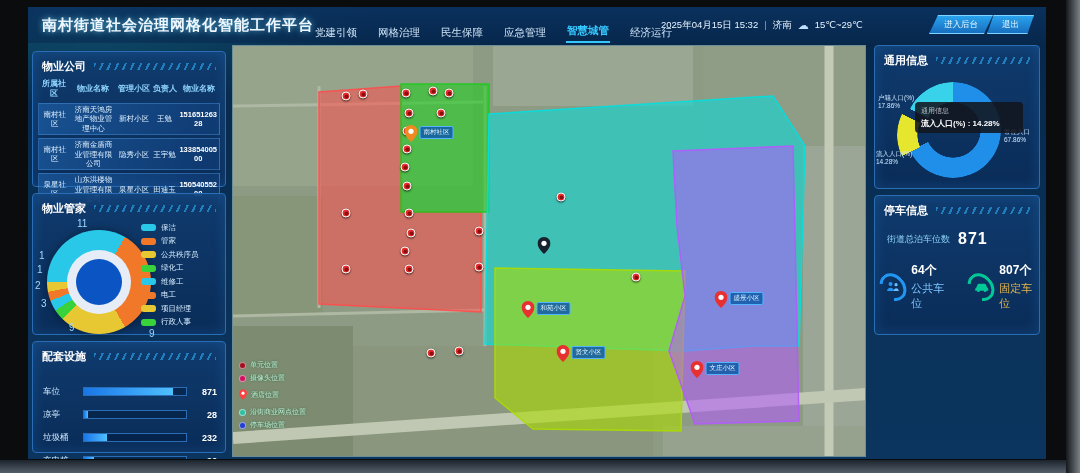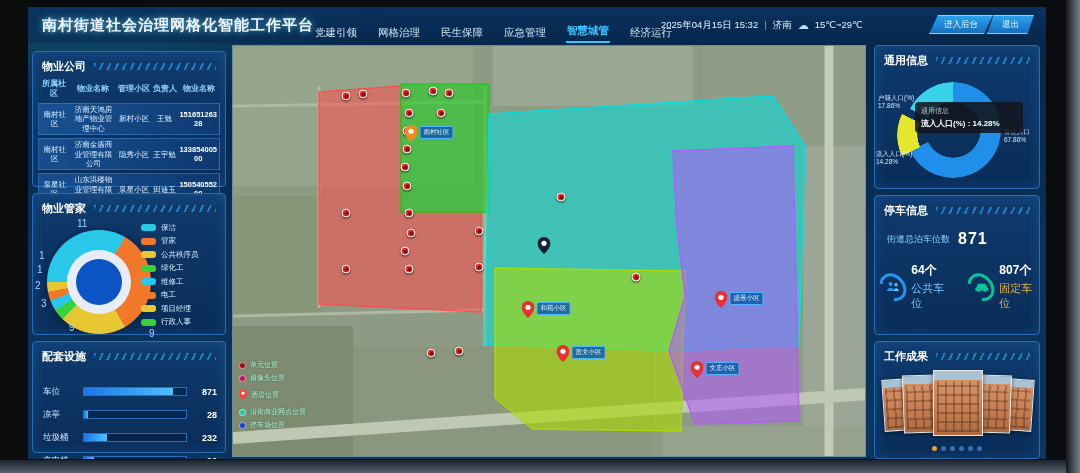--- a/index.html
+++ b/index.html
@@ -440,36 +440,15 @@
               </svg>
           </div>
           <div class="pk-txt">
             <div class="v">807个</div>
             <div class="l" style="color:#e8b84a;">固定车位</div>
           </div>
         </div>
       </div>
     </div>
 
-    <div class="panel" style="left:846px;top:334px;width:166px;height:118px;">
-      <div class="ptitle">
-          <span class="t">工作成果</span>
-          <span class="hatch"></span>
-        </div>
-      <div class="car">
-        <div class="photo" style="left:4px;top:9px;width:28px;height:52px;transform:rotate(-4deg);z-index:1;"></div>
-        <div class="photo" style="left:24px;top:5px;width:34px;height:58px;transform:rotate(-2deg);z-index:2;"></div>
-        <div class="photo" style="left:98px;top:5px;width:34px;height:58px;transform:rotate(2deg);z-index:2;"></div>
-        <div class="photo" style="left:126px;top:9px;width:28px;height:52px;transform:rotate(4deg);z-index:1;"></div>
-        <div class="photo" style="left:54px;top:0;width:50px;height:66px;z-index:3;"></div>
-      </div>
-      <div class="dots" id="car-dots">
-          <span class="dot active"></span>
-          <span class="dot"></span>
-          <span class="dot"></span>
-          <span class="dot"></span>
-          <span class="dot"></span>
-          <span class="dot"></span>
-        </div>
-    </div>
 
   </div>
 </div>
 
 </body></html>

